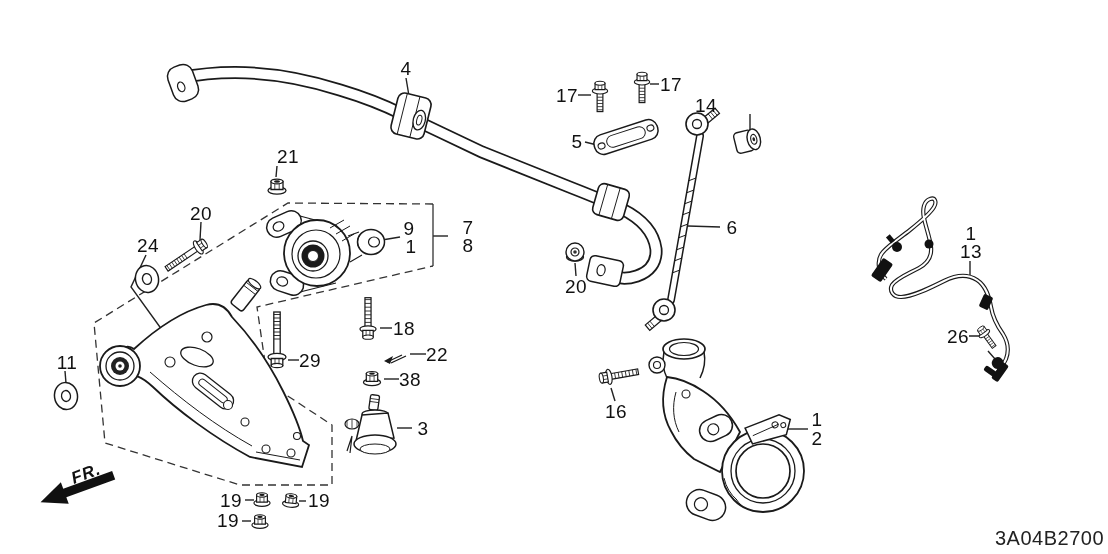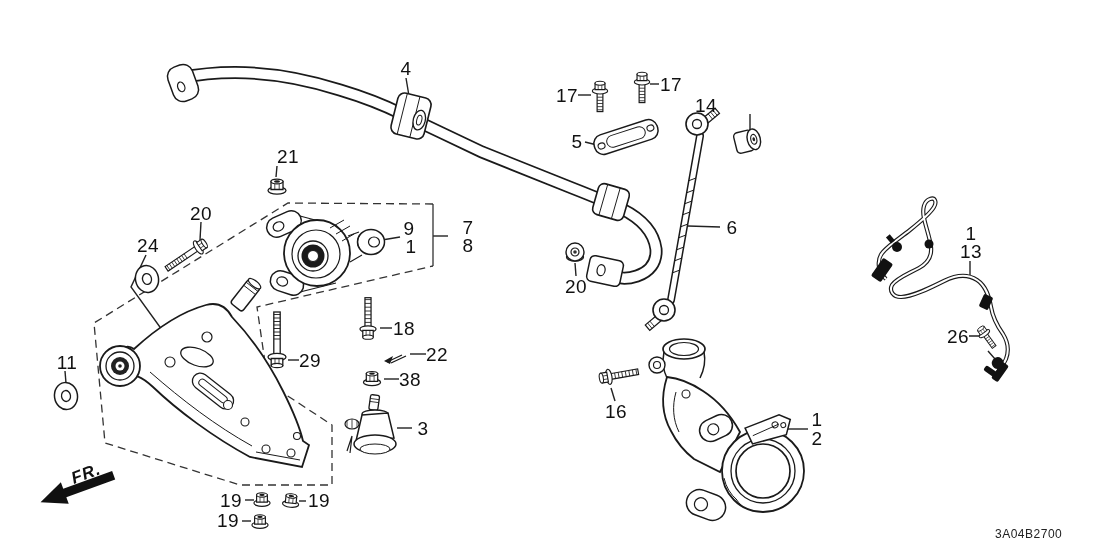--- a/index.html
+++ b/index.html
@@ -4,21 +4,21 @@
 <style>
   html,body{margin:0;padding:0;background:#fff;}
   body{width:1108px;height:554px;overflow:hidden;font-family:"Liberation Sans",sans-serif;}
   .stage{position:relative;width:1108px;height:554px;background:#fff;}
   .stage svg{position:absolute;left:0;top:0;}
   .callout{
     position:absolute;transform:translate(-50%,-50%);
     font-size:19px;color:#111;letter-spacing:0.5px;line-height:1;white-space:nowrap;
   }
   .diagram-code{
-    position:absolute;left:995px;top:527px;font-size:12px;color:#222;letter-spacing:0.5px;
+    position:absolute;left:995px;top:527px;font-size:20px;color:#222;letter-spacing:0.5px;
   }
   .fr-label{
     position:absolute;left:71px;top:464px;font-size:17px;font-weight:bold;font-style:italic;
     color:#111;transform:rotate(-20deg);letter-spacing:1px;
   }
 </style>
 </head>
 <body>
 
 <div class="stage">

